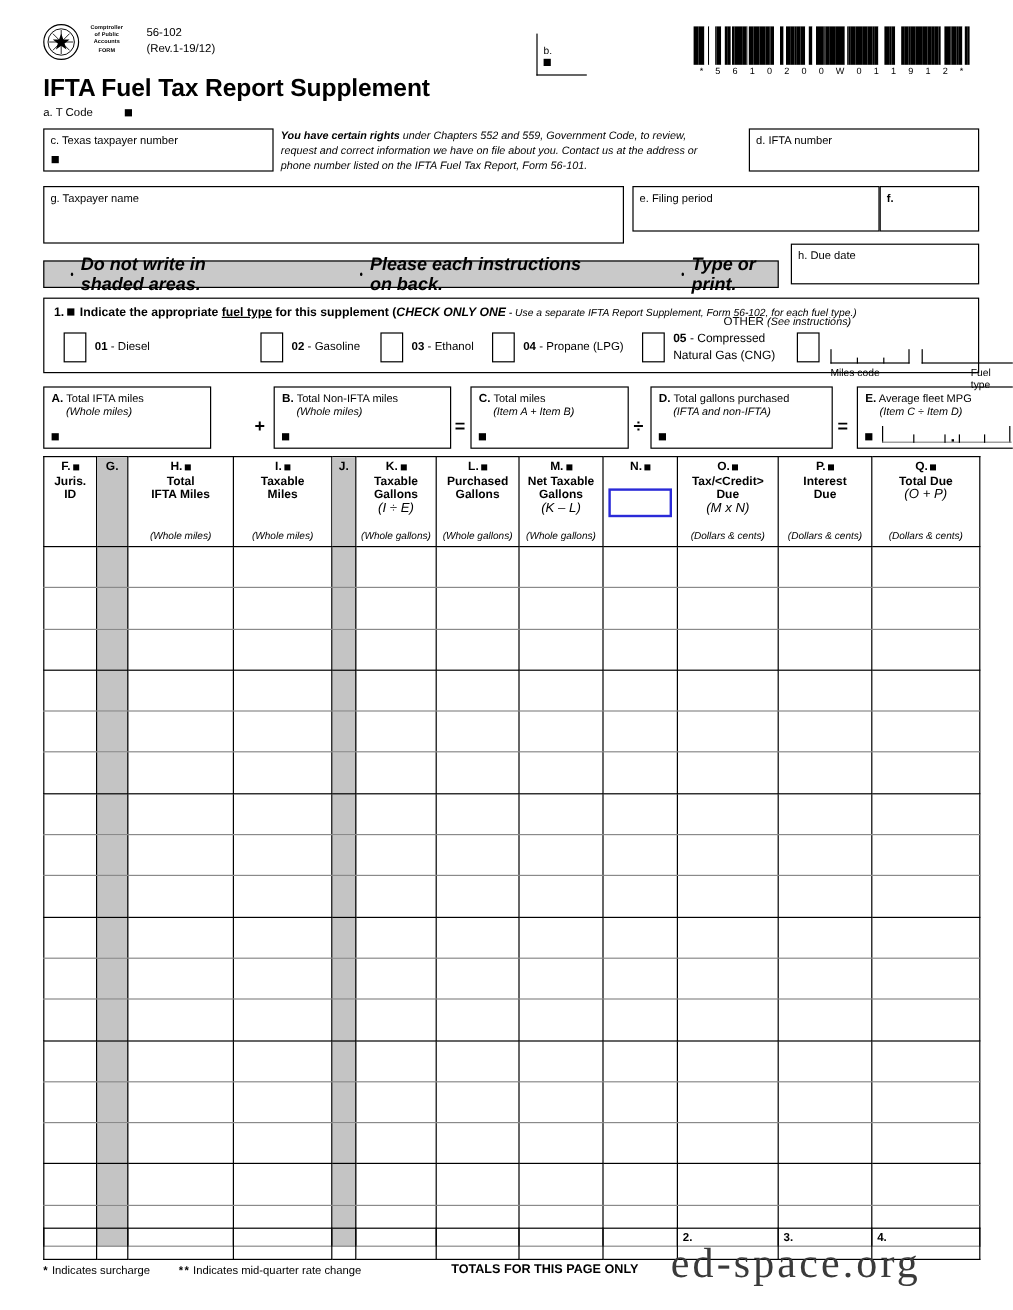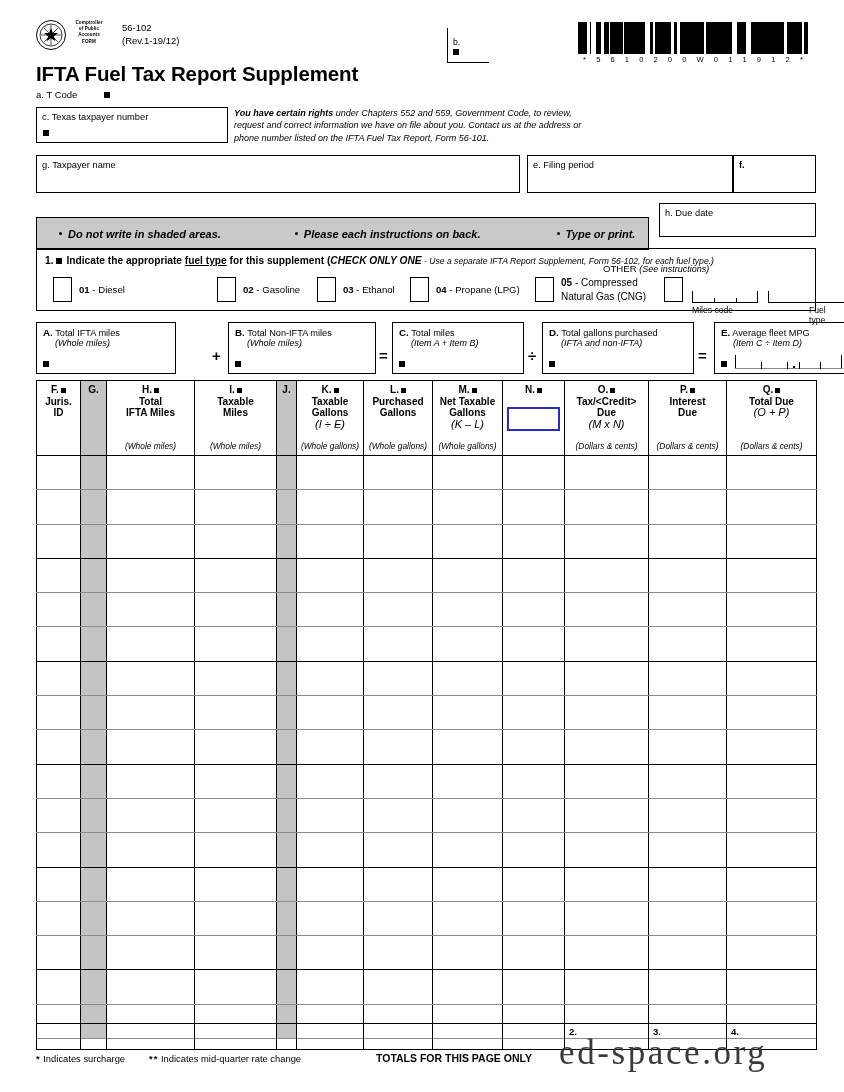--- a/index.html
+++ b/index.html
@@ -62,32 +62,32 @@
   .box .sq-in { position:absolute; left:6px; bottom:6px; width:6px; height:6px; background:#000; }
 
   #boxC { left:36px; top:107px; width:192px; height:36px; }
   #boxD { left:624px; top:107px; width:192px; height:36px; }
   .rights {
     position:absolute; left:234px; top:107px; width:384px; height:40px;
     font-size:9px; line-height:12.4px; font-style:italic;
   }
   .rights b { font-style:italic; font-weight:bold; }
 
-  #boxG { left:36px; top:155px; width:484px; height:38px; }
+  #boxG { left:36px; top:155px; width:484px; height:48px; }
   #boxE { left:527px; top:155px; width:206px; height:38px; }
   #boxF { left:733px; top:155px; width:83px; height:38px; }
   #boxF .cap { font-weight:bold; }
   #boxH { left:659px; top:203px; width:157px; height:34px; }
 
   
   .shaded {
-    position:absolute; left:36px; top:217px; width:613px; height:33px;
+    position:absolute; left:36px; top:217px; width:613px; height:23px;
     background:#c9c9c9; border:1.1px solid #000;
     display:flex; align-items:center;
-    font-size:11px; font-weight:bold; font-style:italic;
+    font-size:15px; font-weight:bold; font-style:italic;
   }
   .shaded span { display:flex; align-items:center; }
   .shaded .b1 { margin-left:22px; }
   .shaded .b2 { margin-left:74px; }
   .shaded .b3 { margin-left:76px; }
   .dot { display:inline-block; width:3px; height:3px; background:#000; border-radius:50%; margin-right:6px; }
 
   
   .fuelpanel { position:absolute; left:36px; top:248px; width:780px; height:63px; border:1.1px solid #000; }
   .fuelline1 { position:absolute; left:8px; top:6px; font-size:10.2px; }
@@ -335,20 +335,23 @@
     <div class="cap">c. Texas taxpayer number</div>
     <div class="sq-in"></div>
   </div>
 
   <div class="rights">
     <b>You have certain rights</b><span> under Chapters 552 and 559, Government Code, to review,</span><br>
     <span>request and correct information we have on file about you.  Contact us at the address or</span><br>
     <span>phone number listed on the IFTA Fuel Tax Report, Form 56-101.</span>
   </div>
 
+  <div class="box" id="boxD">
+    <div class="cap">d. IFTA number</div>
+  </div>
 
   <div class="box" id="boxG">
     <div class="cap">g. Taxpayer name</div>
   </div>
   <div class="box" id="boxE">
     <div class="cap">e. Filing period</div>
   </div>
   <div class="box" id="boxF">
     <div class="cap">f.</div>
   </div>

